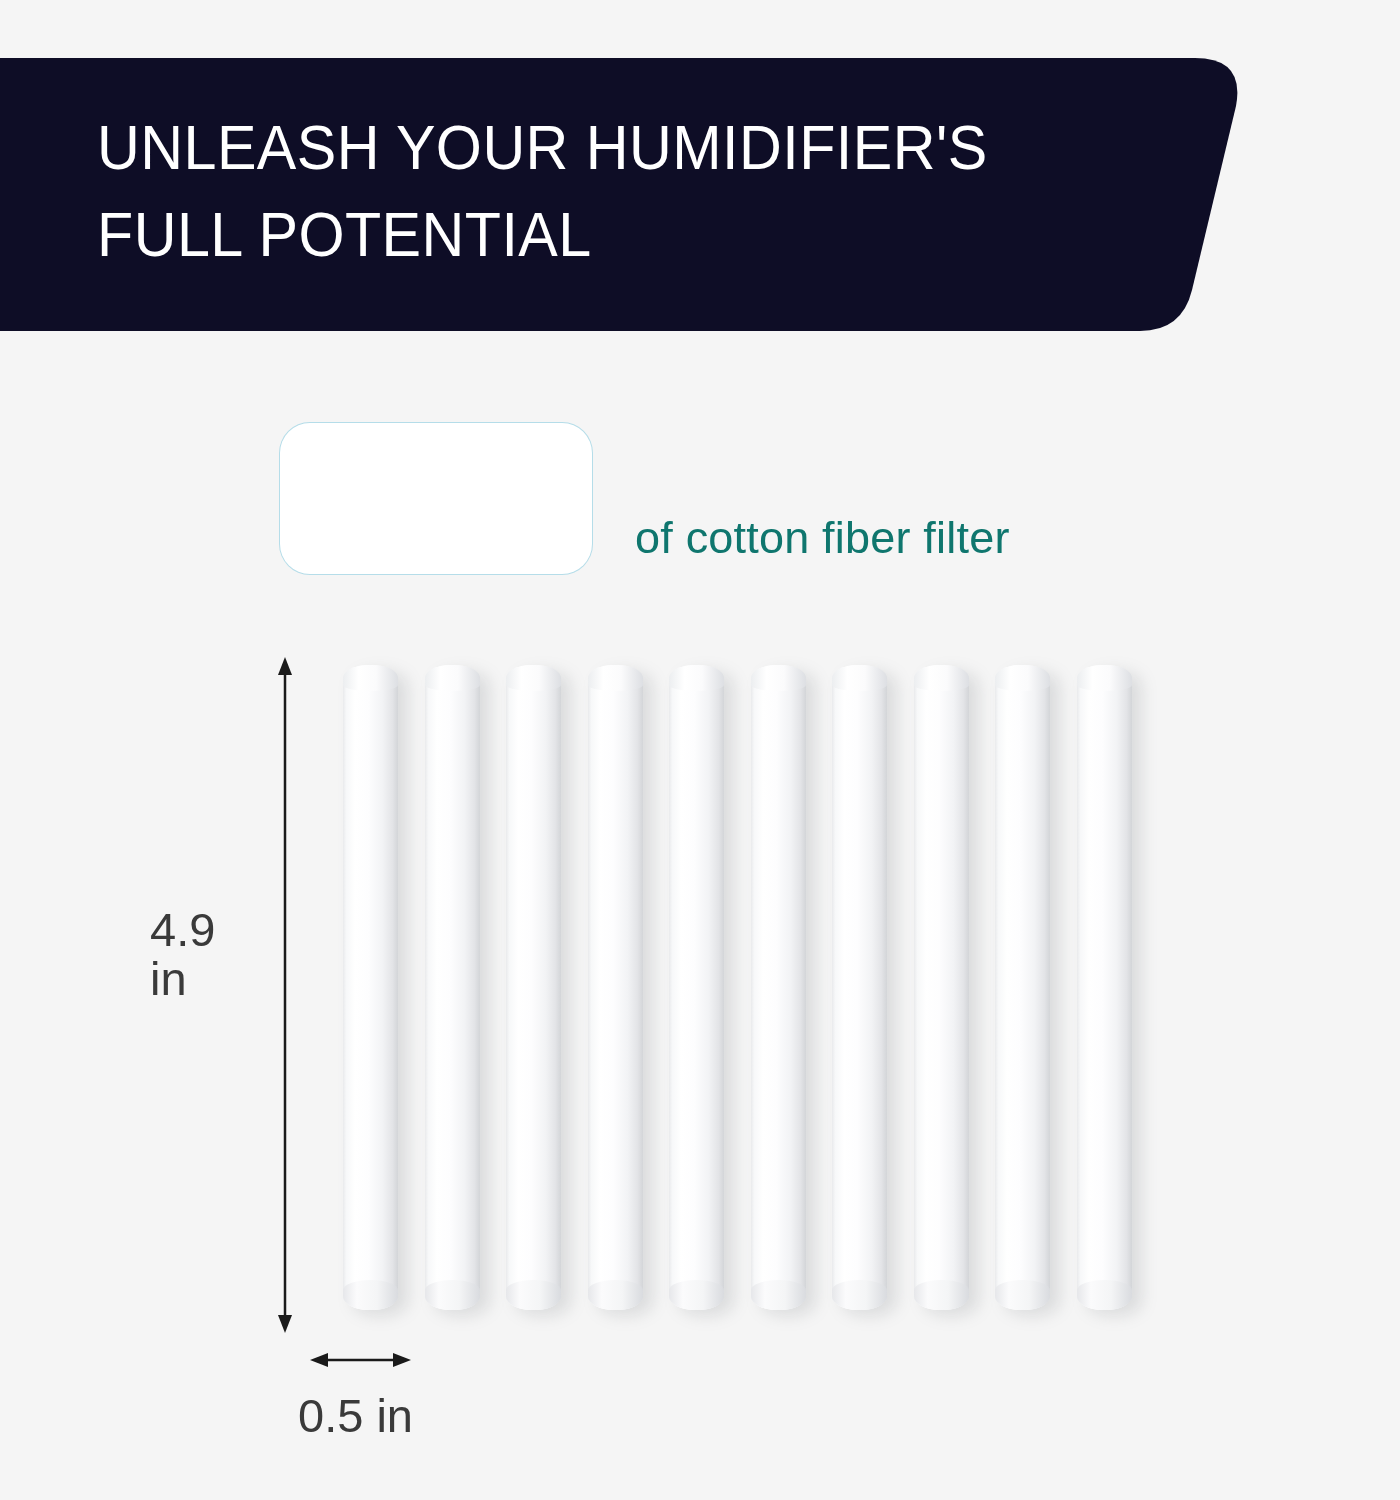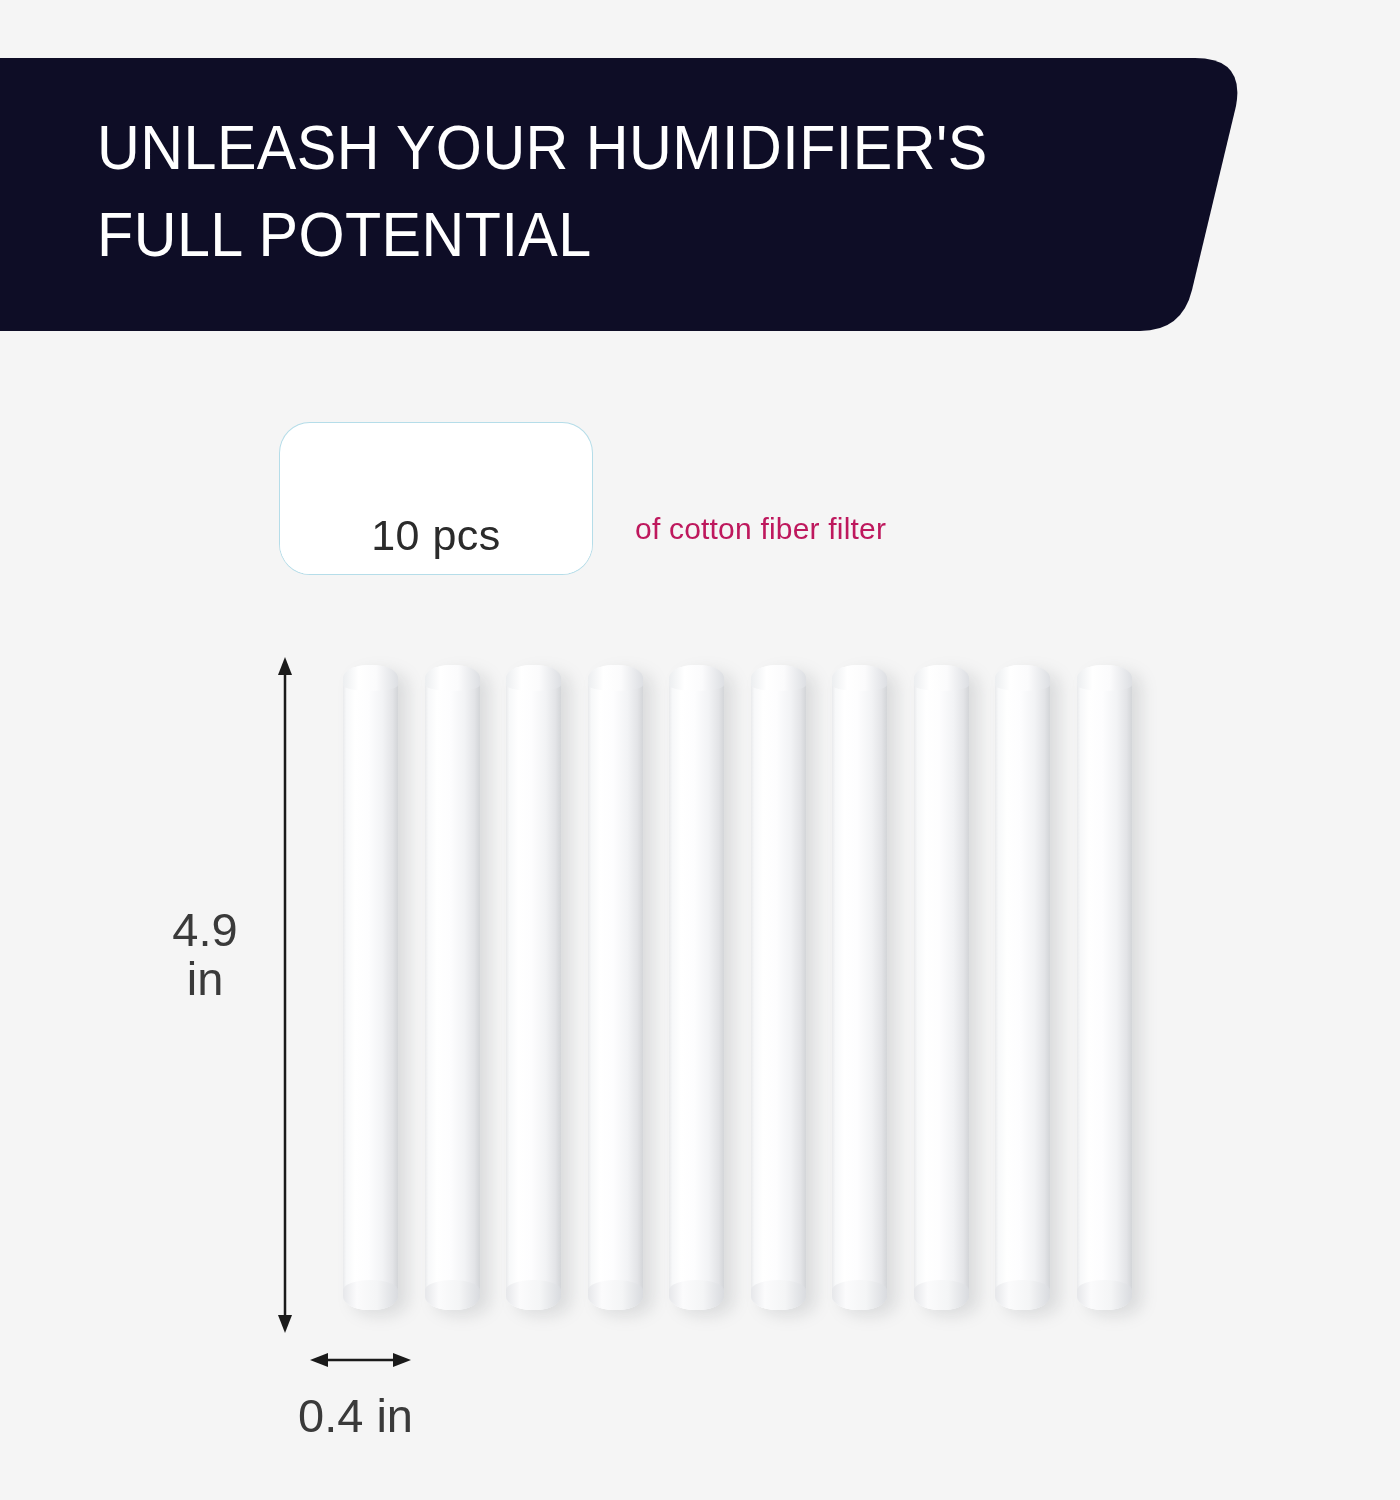--- a/index.html
+++ b/index.html
@@ -87,23 +87,23 @@
     font-size: 43px;
     font-weight: 300;
     letter-spacing: 0.5px;
   }
 
   
   #badge-caption {
     position: absolute;
     left: 635px;
     top: 512px;
-    font-size: 30px;
-    font-weight: 300;
-    color: #be185d;
+    font-size: 45px;
+    font-weight: 300;
+    color: #0f766e;
     letter-spacing: 0.2px;
     white-space: nowrap;
   }
 
   
   #filter-sticks {
     position: absolute;
     left: 343px;
     top: 665px;
     width: 790px;
@@ -153,21 +153,20 @@
     left: 262px;
     top: 655px;
     width: 46px;
     height: 680px;
   }
   #dim-vertical-label {
     position: absolute;
     left: 150px;
     top: 905px;
     width: 110px;
-    text-align: center;
     font-size: 47px;
     line-height: 1.05;
     font-weight: 300;
     color: #3a3a3a;
     white-space: pre-line;
   }
   #dim-horizontal {
     position: absolute;
     left: 308px;
     top: 1340px;
@@ -189,23 +188,20 @@
 
 <div id="header-banner">
   <svg class="banner-shape" viewBox="0 0 1245 273" preserveAspectRatio="none">
     <path d="M -40 0 L 1195 0 Q 1245 0 1236 48 L 1192 232 Q 1182 273 1140 273 L -40 273 Z" fill="#0e0d26"></path>
   </svg>
   <div id="header-title">UNLEASH YOUR HUMIDIFIER'S
 FULL POTENTIAL</div>
 </div>
 
 <div id="pcs-badge">
-  <div id="badge-count-strip">
-    <span id="badge-count-label">10 pcs</span>
-  </div>
 </div>
 
 <div id="badge-caption">of cotton fiber filter</div>
 
 <div id="filter-sticks">
   <div class="filter-stick" style="left:0px">
     <div class="stick-cap"></div>
     <div class="stick-foot"></div>
   </div>
   <div class="filter-stick" style="left:81.5px">
@@ -252,13 +248,13 @@
   <polygon points="23,678 16,660 30,660" fill="#1a1a1a"></polygon>
 </svg>
 <div id="dim-vertical-label">4.9
 in</div>
 
 <svg id="dim-horizontal" viewBox="0 0 105 40">
   <line x1="14" y1="20" x2="91" y2="20" stroke="#1a1a1a" stroke-width="2.5"></line>
   <polygon points="2,20 20,13 20,27" fill="#1a1a1a"></polygon>
   <polygon points="103,20 85,13 85,27" fill="#1a1a1a"></polygon>
 </svg>
-<div id="dim-horizontal-label">0.4 in</div>
+<div id="dim-horizontal-label">0.5 in</div>
 
 </body></html>

